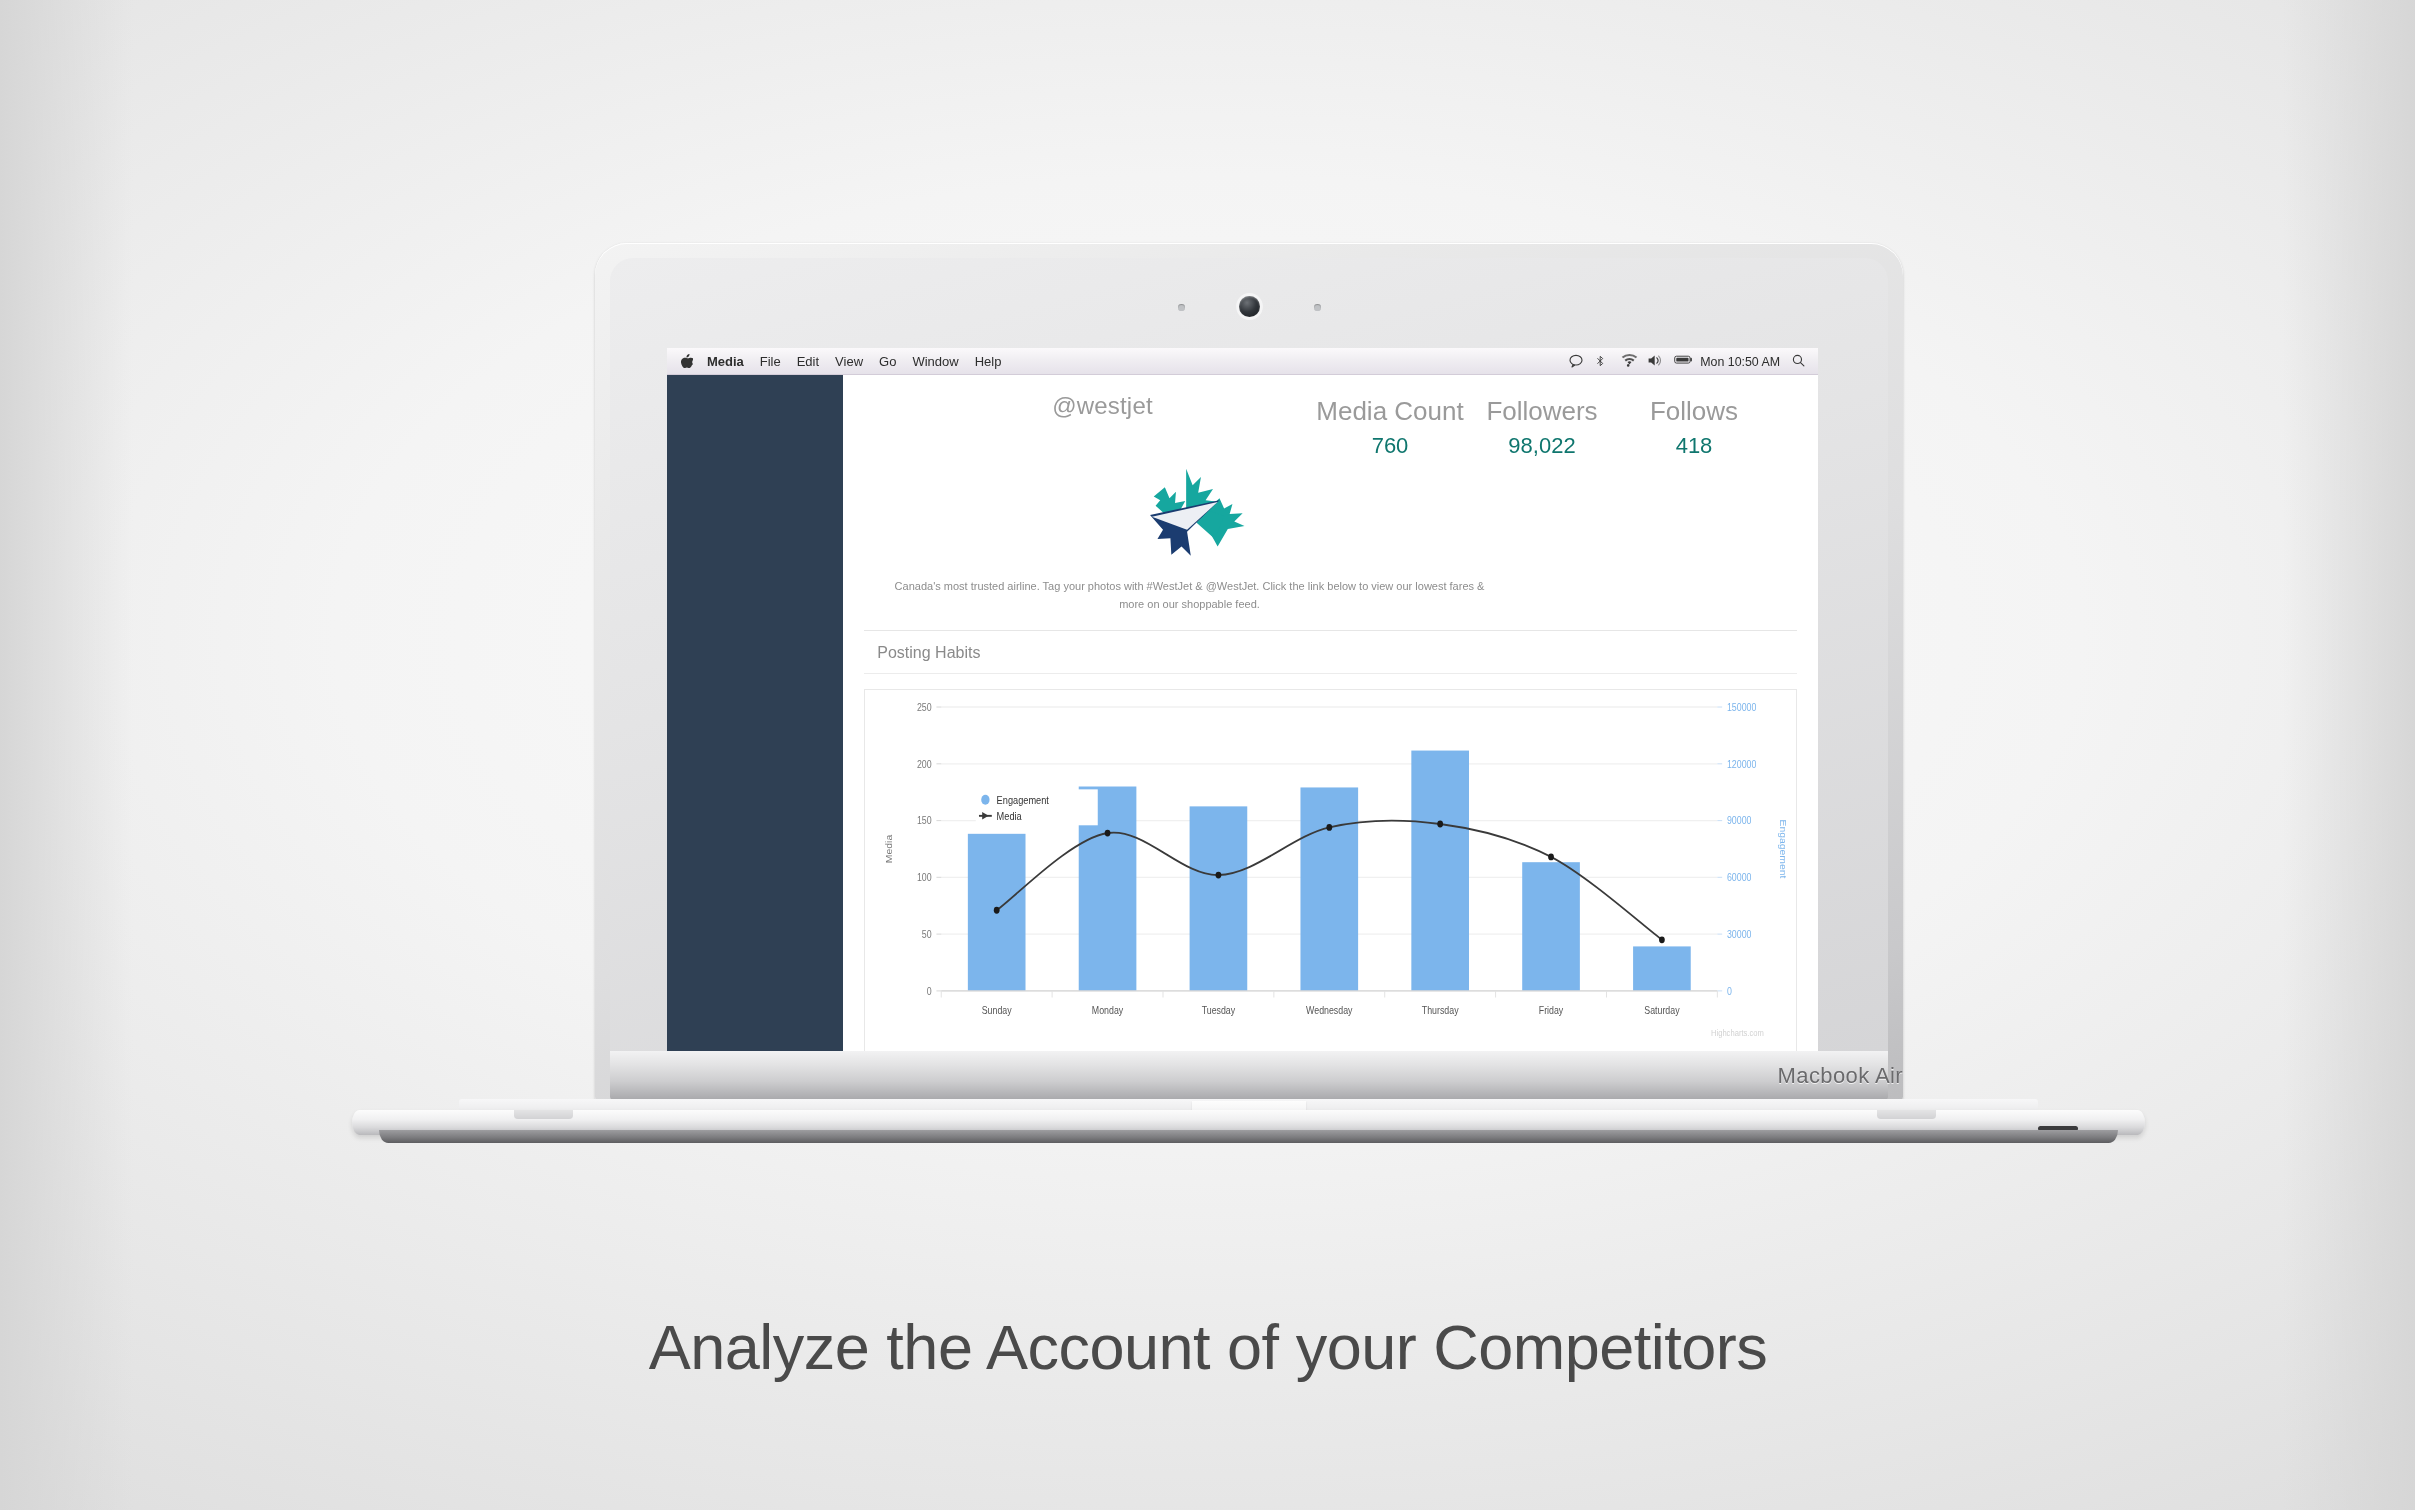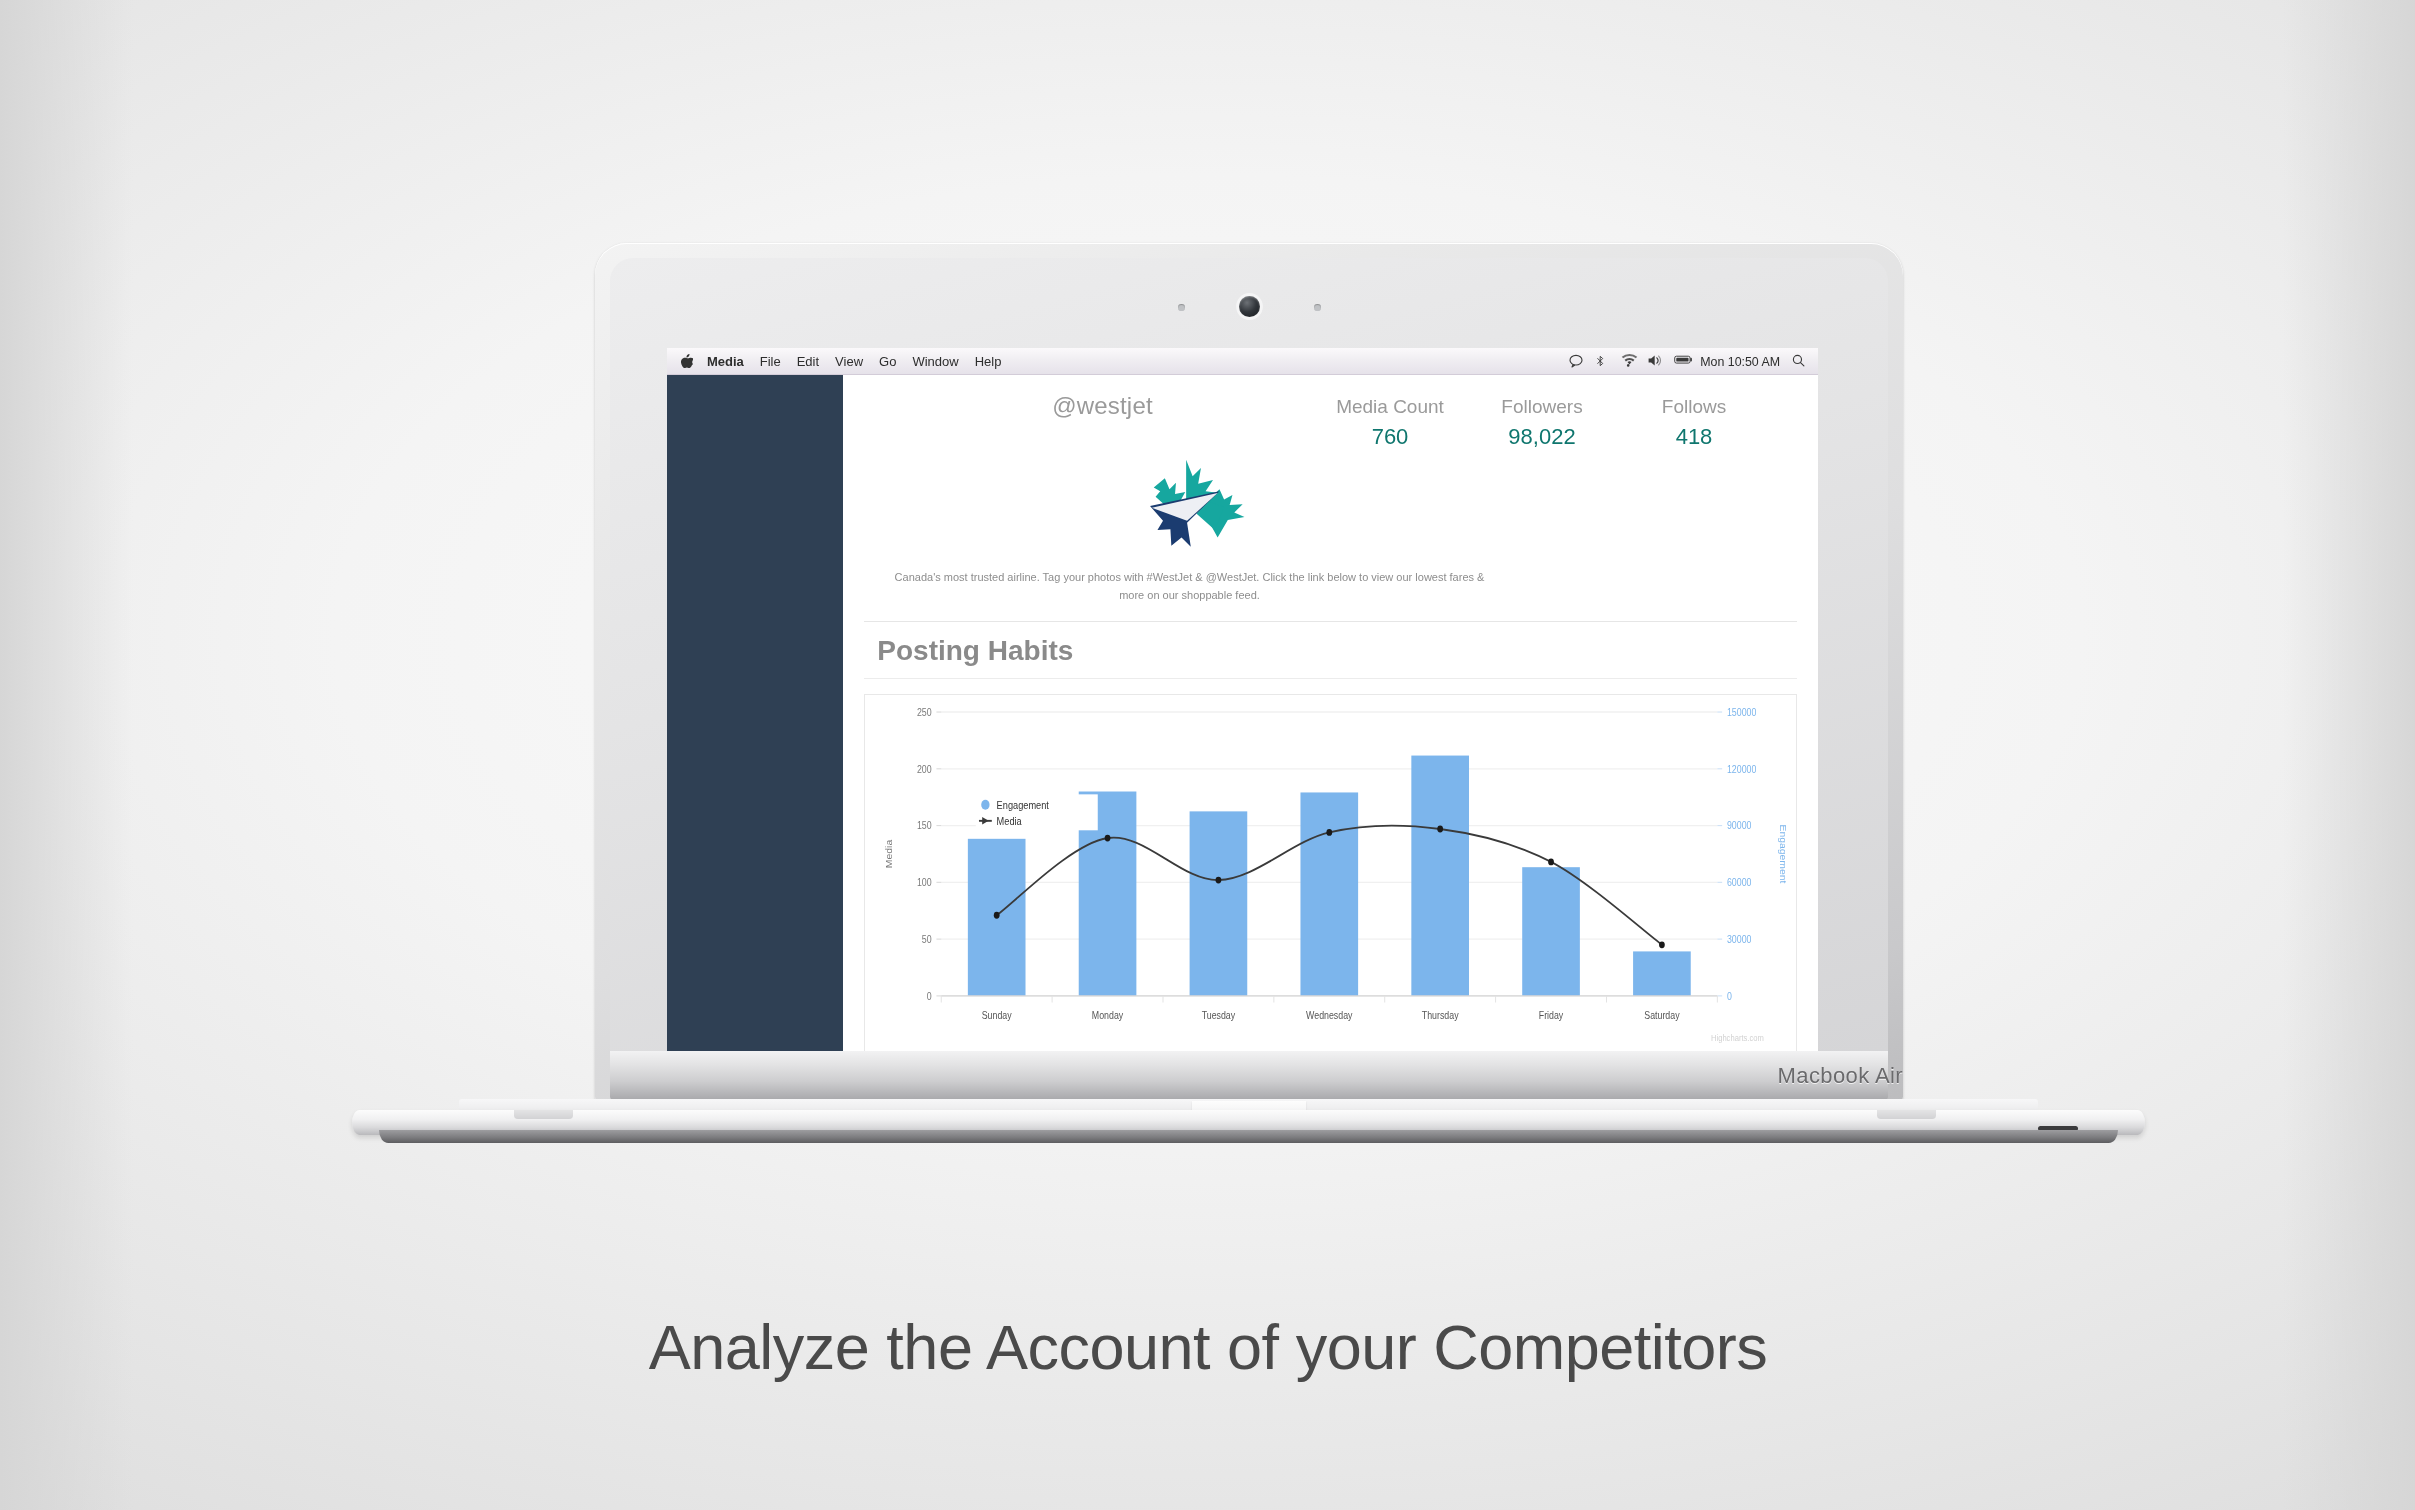--- a/index.html
+++ b/index.html
@@ -125,21 +125,21 @@
   }
   .profile-left { flex: 1; text-align: center; }
   .handle {
     font-size: 24px;
     color: #9a9a9a;
     font-weight: 400;
     letter-spacing: 0.2px;
   }
   .stats { display: flex; gap: 0; padding-top: 3.8px; }
   .stat { width: 152px; text-align: center; }
-  .stat-label { font-size: 19px; color: #9a9a9a; font-weight: 400; white-space: nowrap; }
+  .stat-label { font-size: 26px; color: #9a9a9a; font-weight: 400; white-space: nowrap; }
   .stat-value { font-size: 22px; color: #0f766e; margin-top: 6.7px; }
 
   
   .logo-wrap {
     display: flex; justify-content: center;
     margin-top: 5.7px;
     margin-left: -285px;
   }
   .logo { width: 124px; height: 100px; display: block; }
 
@@ -153,23 +153,23 @@
     color: #8d8d8d;
   }
 
   .divider {
     margin: 17px 0 0 0;
     height: 1px;
     background: #e6e6e6;
   }
 
   .section-title {
-    font-size: 28px;
+    font-size: 16px;
     color: #8a8a8a;
-    font-weight: 700;
+    font-weight: 400;
     padding: 13.3px 0 11.4px 13.3px;
   }
 
   .divider2 { height: 1px; background: #ececec; }
 
   
   .chart-card {
     margin-top: 15px;
     margin-left: 0;
     width: 100%;

